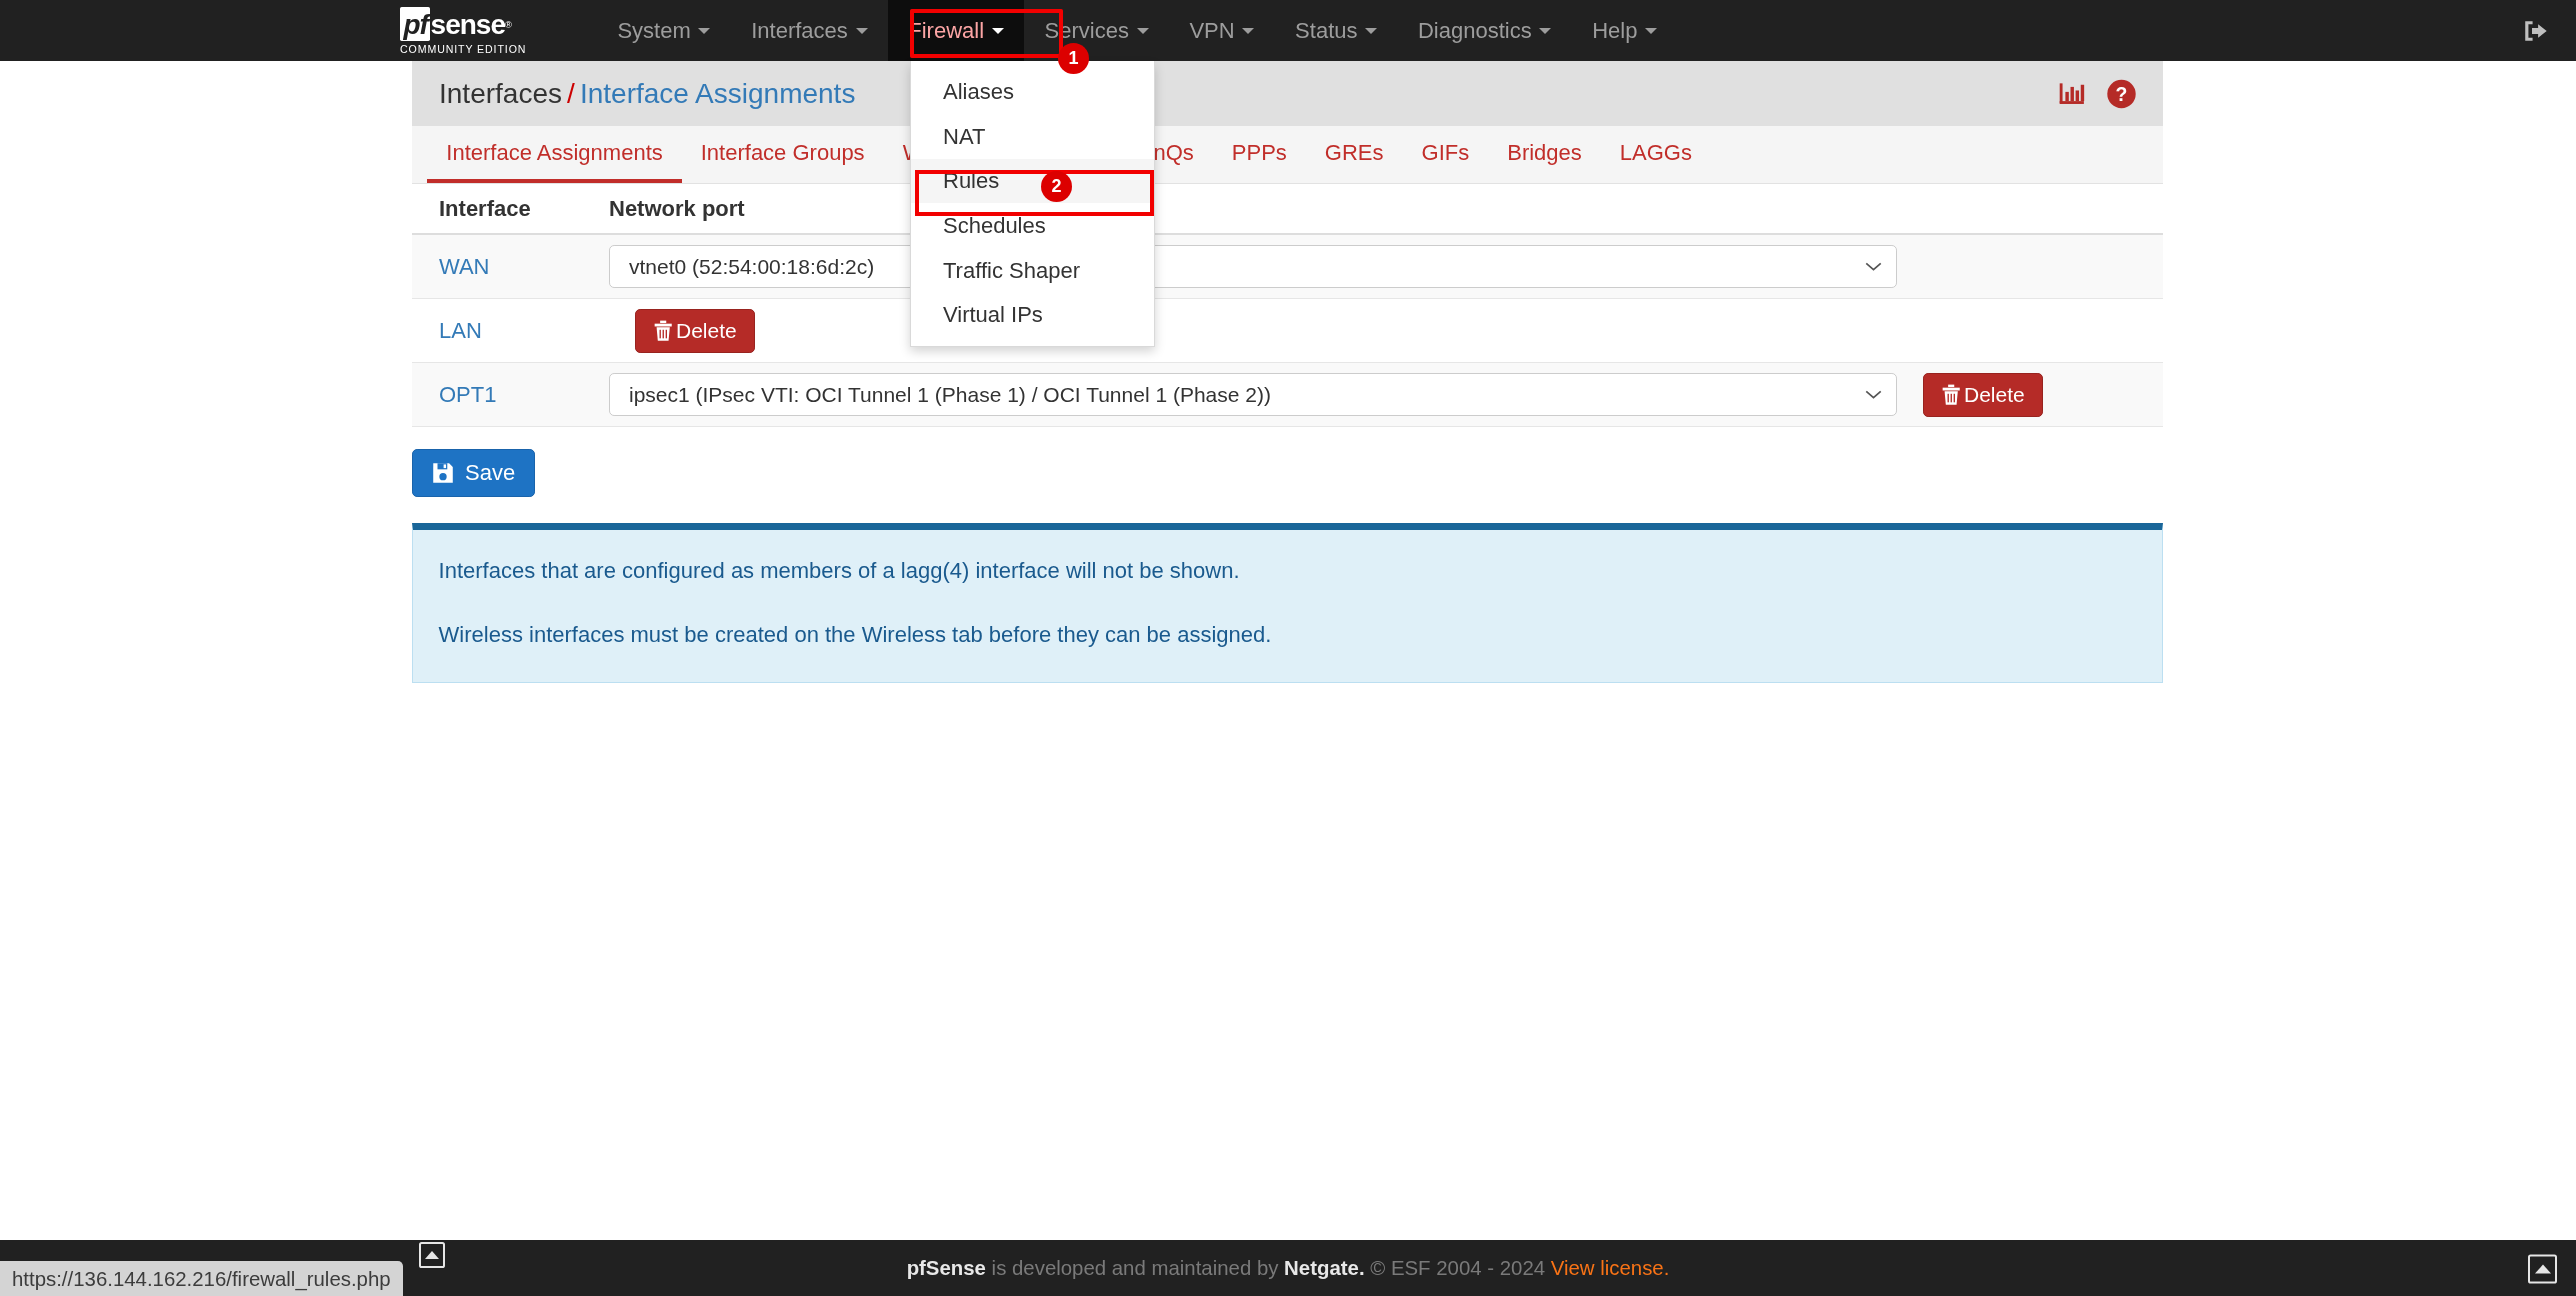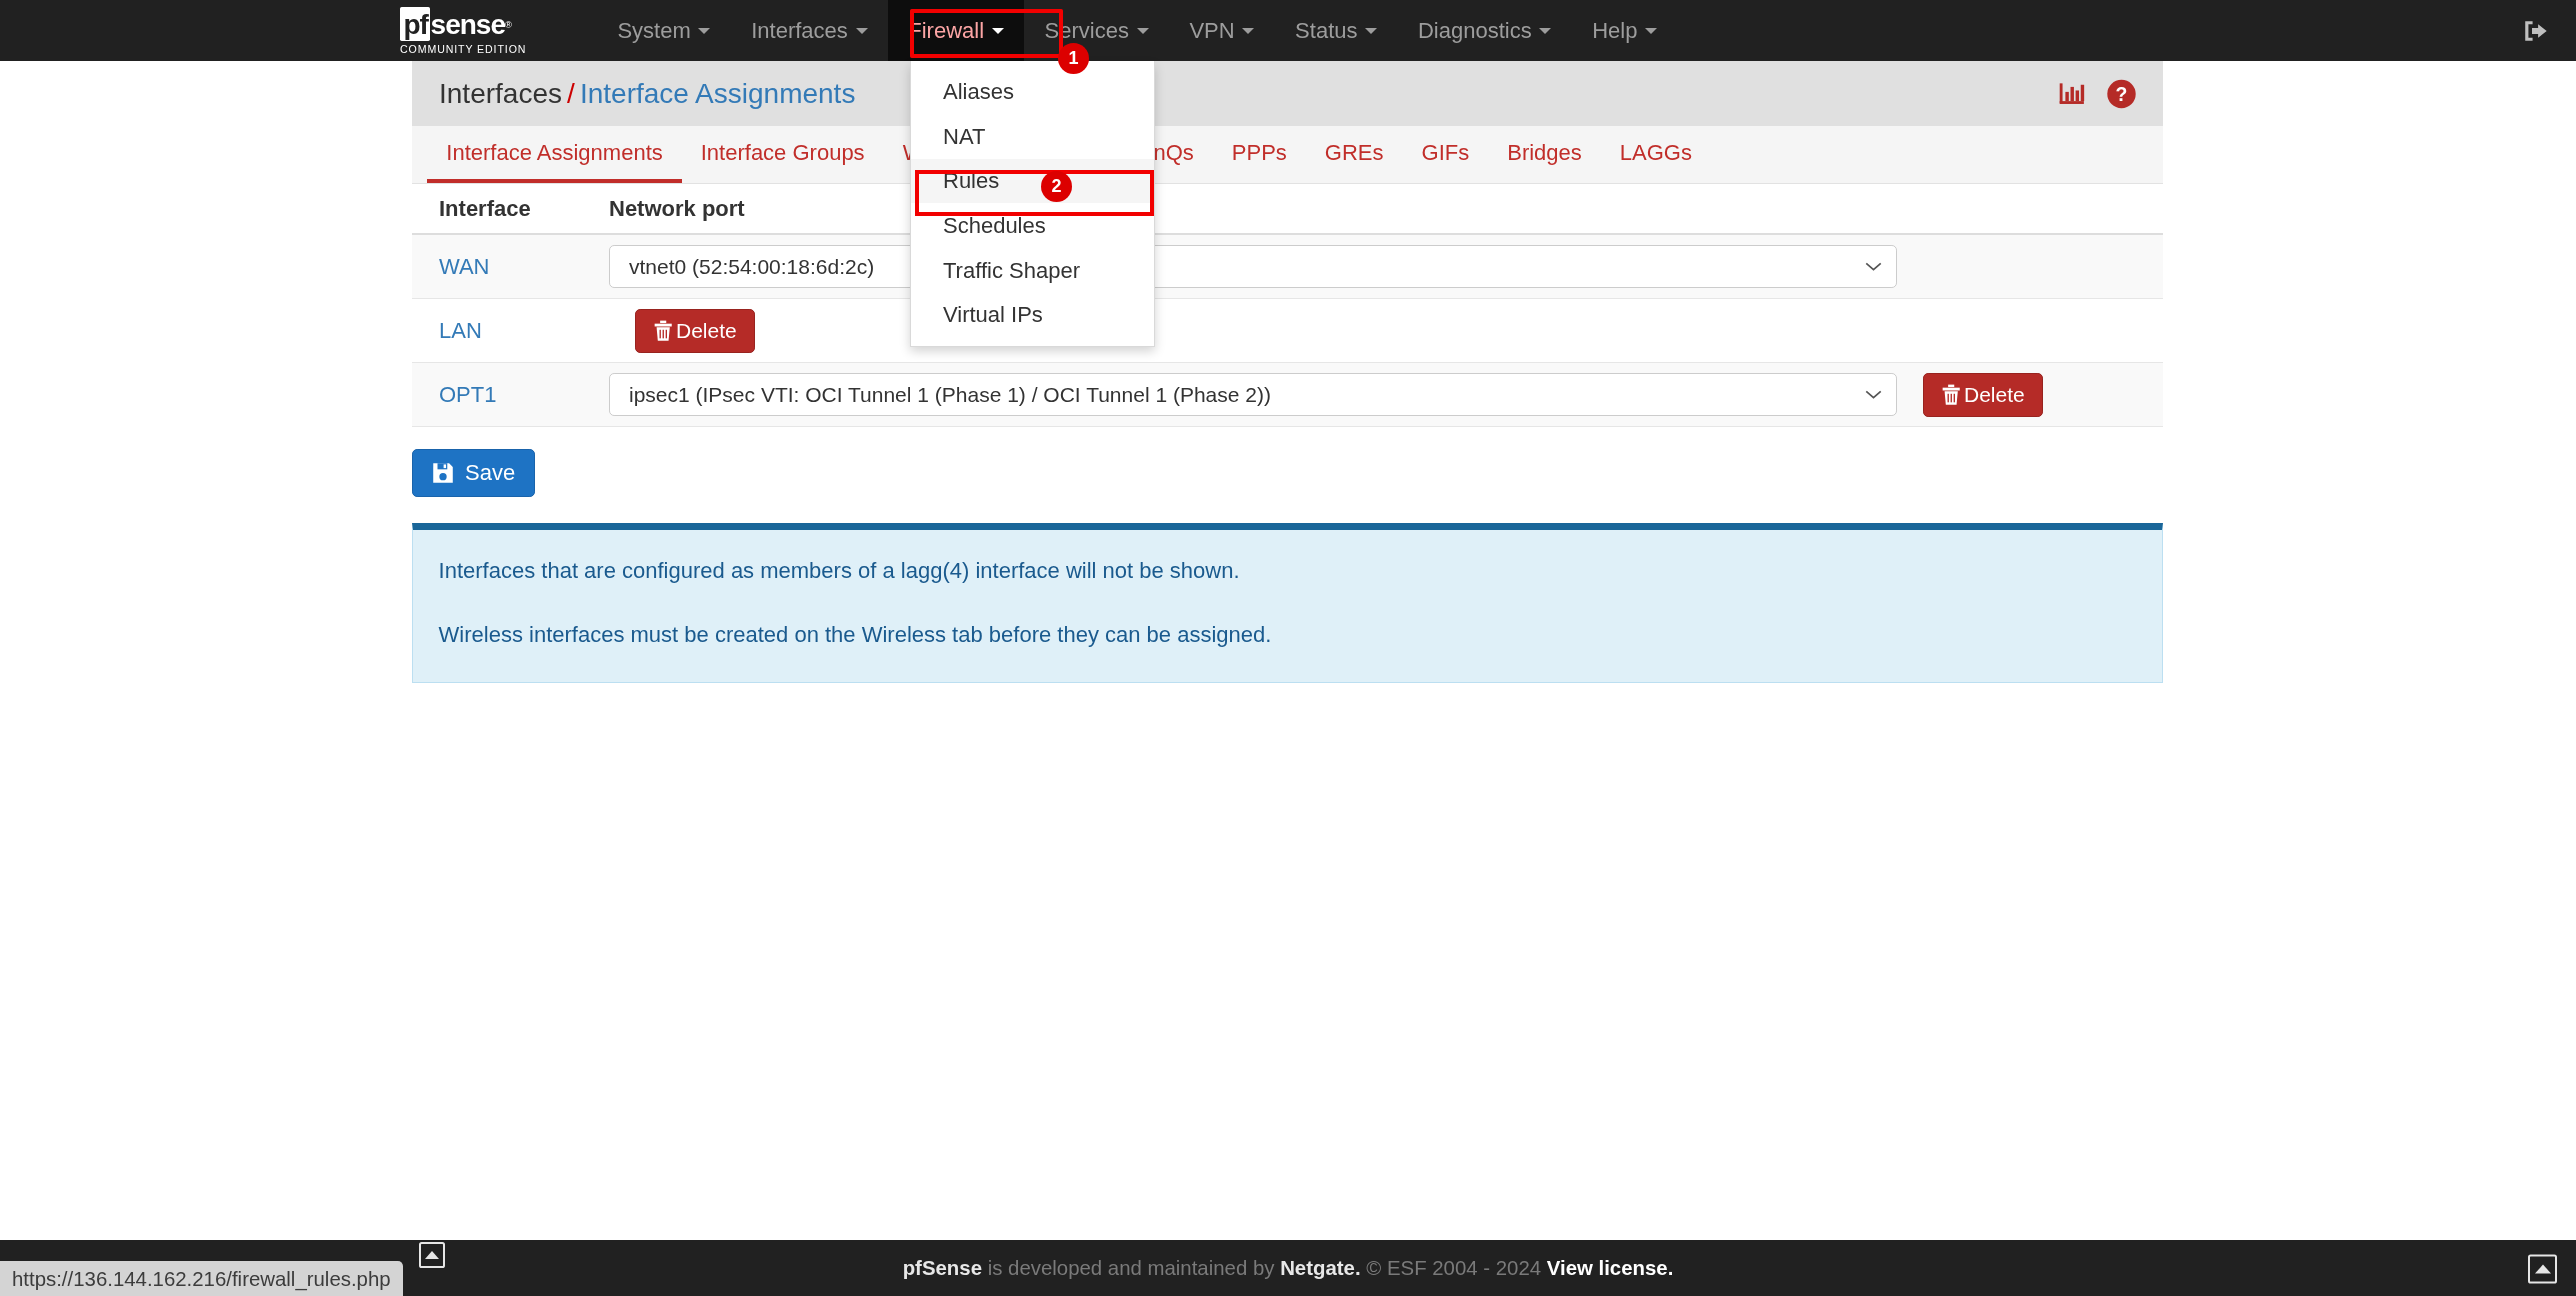--- a/index.html
+++ b/index.html
@@ -23,21 +23,21 @@
     margin-left: 400px;
     display: flex; flex-direction: column;
     align-items: flex-start;
     justify-content: center;
     width: 170px;
     height: 61px;
   }
   .brand-logo-row { display: flex; align-items: center; height: 36px; }
   .brand-mark {
     background: #ffffff; color: #212121;
-    font-weight: bold; 
+    font-weight: bold; font-style: italic;
     font-size: 28px; line-height: 31px;
     padding: 1.7px 1.7px 1.7px 3.4px;
     letter-spacing: -0.9px;
     border-radius: 1.7px;
   }
   .brand-word {
     color: #ffffff; font-weight: bold;
     font-size: 28px; line-height: 31px;
     letter-spacing: -1px; margin-left: 0.9px;
   }
@@ -250,21 +250,21 @@
     bottom: 0; left: 0;
     width: 2576px; height: 57px;
     background: #212121;
     display: flex; align-items: center; justify-content: center;
     z-index: 10;
   }
   .footer-text {
     font-size: 20.4px; color: #7a7a7a; white-space: nowrap;
   }
   .footer-text b { color: #e8e8e8; font-weight: bold; }
-  .footer-text .lic { color: #ffffff; font-weight: bold; margin-top: 12px; }
+  .footer-text .lic { color: #f97316; font-weight: normal; margin-top: 12px; }
   .scroll-top {
     position: absolute; right: 19px; top: 50%;
     transform: translateY(-50%);
     width: 29px; height: 29px;
     border: 2.6px solid #e6e6e6;
     border-radius: 2.6px;
     display: flex; align-items: center; justify-content: center;
     cursor: pointer;
   }
   .scroll-top .tri {

